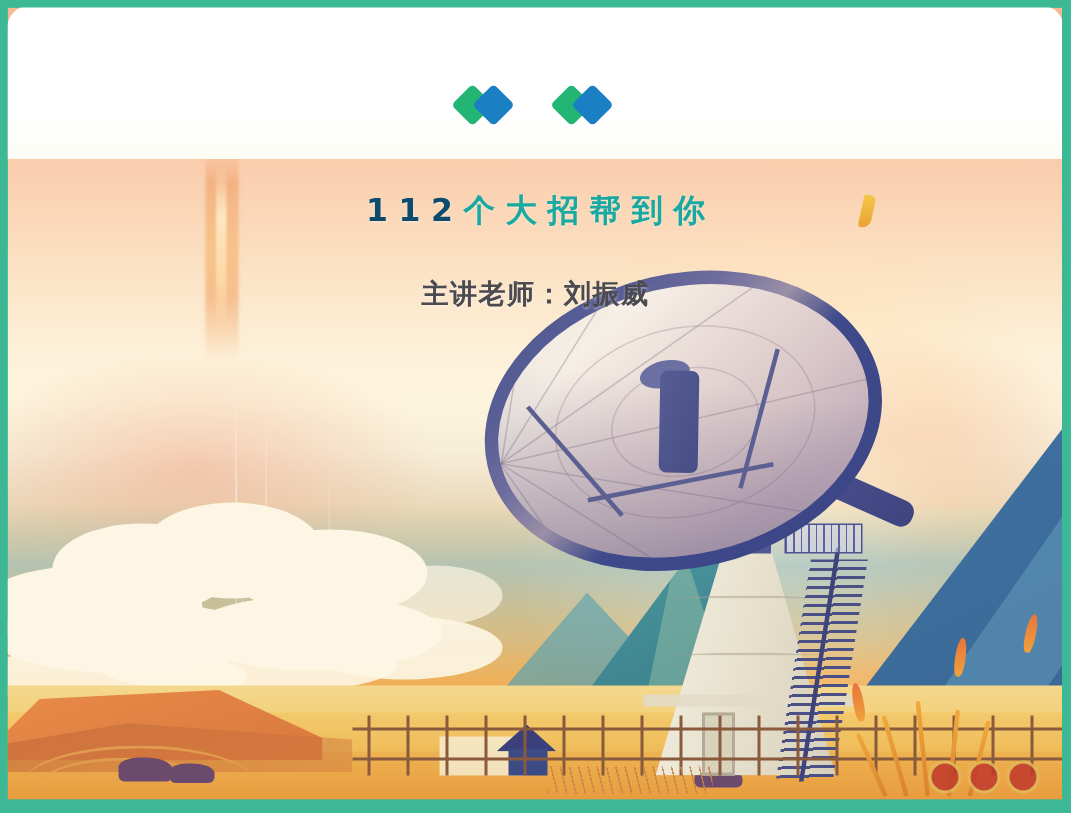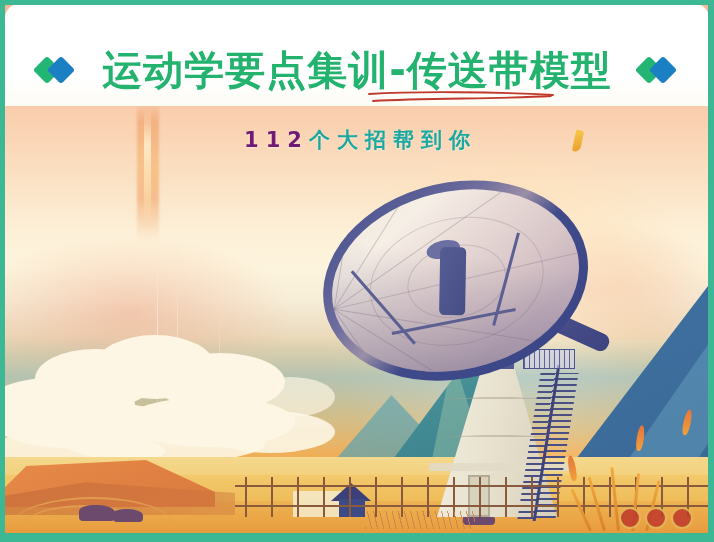--- a/index.html
+++ b/index.html
@@ -525,21 +525,21 @@
     text-align: center;
     font-size: 21px;
     font-weight: bold;
     color: #1aa9a0;
     letter-spacing: 7px;
     text-indent: 7px;
     z-index: 25;
     text-shadow: 0 1px 2px rgba(255,255,255,.45);
     font-family: "DejaVu Sans", "Liberation Sans", sans-serif;
   }
-  .subtitle .num { color: #701a75; }
+  .subtitle .num { color: #0c4a6e; }
 
   .presenter {
     position: absolute;
     left: 0; right: 0;
     top: 184px;
     text-align: center;
     font-size: 18px;
     font-weight: bold;
     color: #4a4a50;
     letter-spacing: 1px;
@@ -675,36 +675,30 @@
   </div>
 
   <div class="header-card">
 
     <div class="title-row">
       <span class="ornament">
         <i class="left"></i>
         <i class="right"></i>
       </span>
 
-      <span class="main-title">
-        <span>运动学要点集训-传送带模型</span>
-        <svg class="underline-svg" viewBox="0 0 190 16" preserveAspectRatio="none">
-          <path d="M2,4 C50,1 130,2 186,5" fill="none" stroke="#c0392b" stroke-width="1.8" stroke-linecap="round"></path>
-          <path d="M6,11 C60,8 136,9 184,6" fill="none" stroke="#c0392b" stroke-width="1.8" stroke-linecap="round"></path>
-        </svg>
-      </span>
 
       <span class="ornament">
         <i class="left"></i>
         <i class="right"></i>
       </span>
     </div>
   </div>
 
   <div class="subtitle"><span class="num">112</span><span>个大招帮到你</span></div>
 
+  <div class="presenter">主讲老师：刘振威</div>
 
   <div class="frame-border frame-top"></div>
   <div class="frame-border frame-bottom"></div>
   <div class="frame-border frame-left"></div>
   <div class="frame-border frame-right"></div>
 
 </div>
 
 </body></html>

